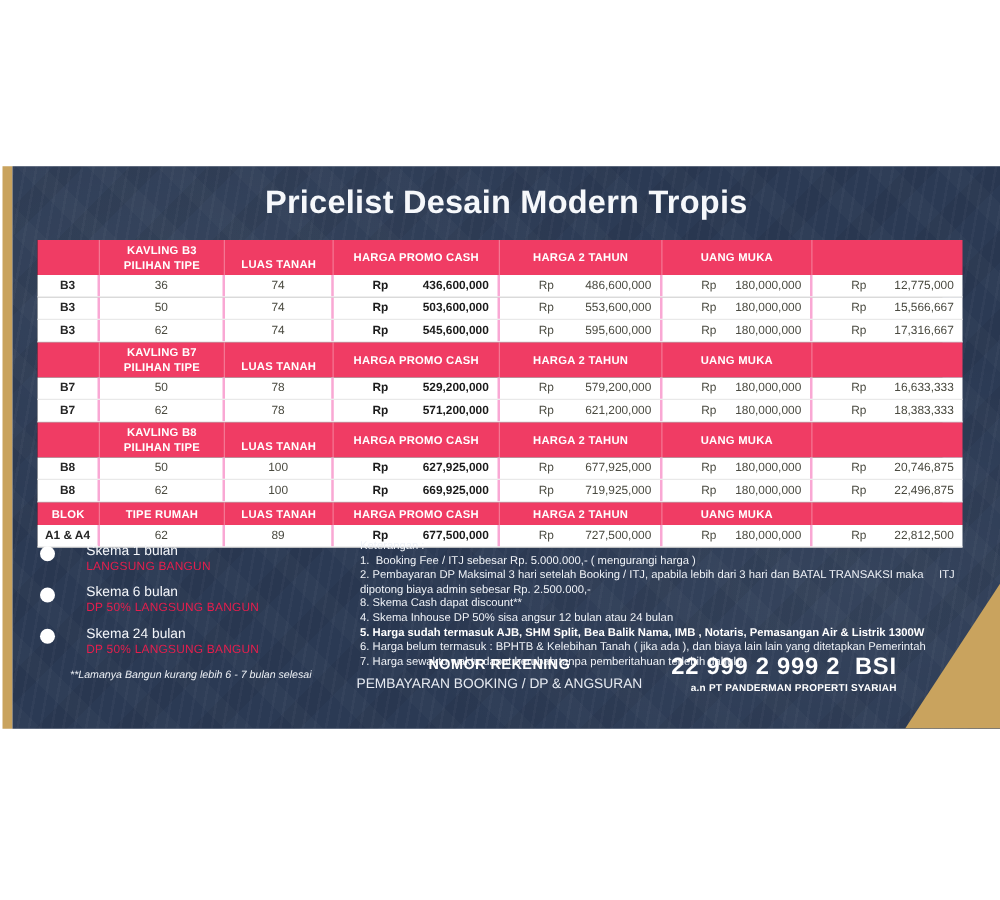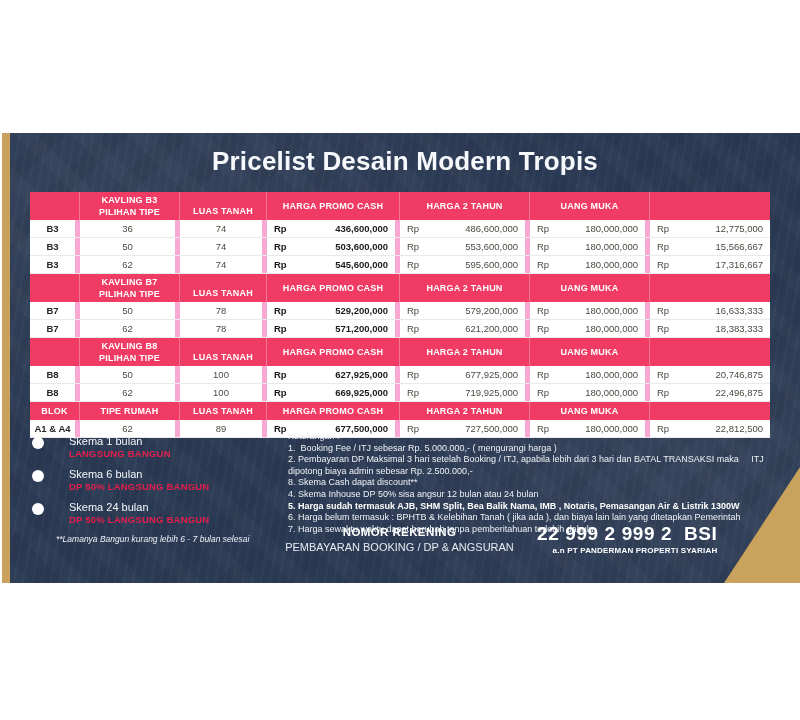--- a/index.html
+++ b/index.html
@@ -32,34 +32,34 @@
   .c5{width:130px;} .c6{width:120px;} .c7{width:120px;}
 
   .shead{height:28px;background:#f03c64;color:#ffffff;font-size:9px;font-weight:700;letter-spacing:0.2px;}
   .shead .td,.bhead .td{border-right:1px solid rgba(255,255,255,0.30);}
   .shead .td:last-child,.bhead .td:last-child{border-right:none;margin-top:28px;}
   .stack{flex-direction:column;justify-content:space-evenly;line-height:10px;}
   .bot{align-items:flex-end;padding-bottom:4px;}
   .bhead{height:18px;background:#f03c64;color:#ffffff;font-size:9px;font-weight:700;letter-spacing:0.2px;}
 
   .row{height:17px;background:#ffffff;font-size:9.5px;color:#4a4a40;border-bottom:1px solid #e9e9e9;}
-  .row .td{border-right:5px solid #f9a8d4;}
+  .row .td{border-right:2px solid #f9a8d4;}
   .row .td:last-child{border-right:none;}
   .row .c1{font-weight:700;color:#262626;}
   .money{justify-content:space-between;padding:0 7px 0 7px;}
-  .money .rp{flex:0 0 auto;}
+  .money .rp{flex:0 0 auto;margin-left:24px;}
   .strong{font-weight:700;color:#1b1b1b;}
   .strong .rp{font-weight:700;}
 
   
   .skema{position:absolute;left:22px;top:302px;width:252px;color:#fff;}
   .skema-item{display:flex;gap:25px;margin-bottom:8px;}
   .bullet{flex:0 0 auto;width:12px;height:12px;border-radius:50%;background:#ffffff;margin-top:2px;}
   .skema-label{font-size:11px;line-height:13px;color:#f4f6fa;}
-  .skema-sub{font-size:9.5px;line-height:12px;font-weight:700;color:#e51e4d;letter-spacing:0.2px;}
+  .skema-sub{font-size:9.5px;line-height:12px;font-weight:400;color:#e51e4d;letter-spacing:0.2px;}
   .skema-note{margin:4px 0 0 24px;font-size:8.5px;font-style:italic;color:#eef1f6;}
 
   
   .keterangan{position:absolute;left:278px;top:298px;width:506px;color:#eff2f7;font-size:9px;line-height:11.6px;}
   .ket-line{white-space:pre-wrap;}
   .ket-bold{font-weight:700;color:#ffffff;}
 
   
   .rekening{position:absolute;left:272px;top:390px;display:flex;align-items:center;gap:20px;}
   .rek-left{width:235px;text-align:center;color:#ffffff;}

